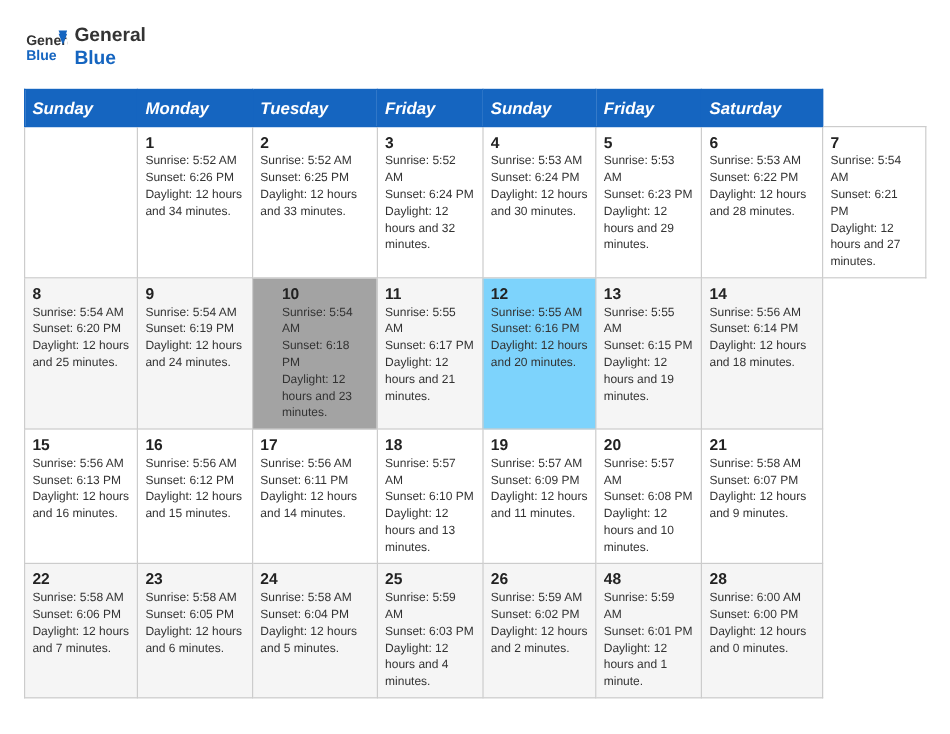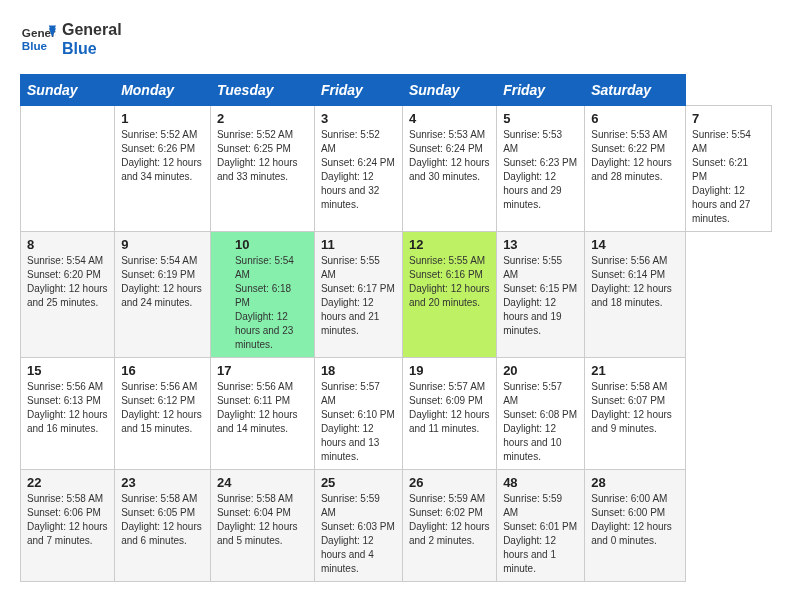--- a/index.html
+++ b/index.html
@@ -146,29 +146,29 @@
       </tr>
       <tr>
         <td style="background: rgb(245, 245, 245);">
           <span class="day-number">8</span>
           <span class="cell-text">Sunrise: 5:54 AM<br>Sunset: 6:20 PM<br>Daylight: 12 hours and 25 minutes.</span>
         </td>
         <td style="background: rgb(245, 245, 245);">
           <span class="day-number">9</span>
           <span class="cell-text">Sunrise: 5:54 AM<br>Sunset: 6:19 PM<br>Daylight: 12 hours and 24 minutes.</span>
         </td>
-        <td style="background: #86efac; padding-left: 24px;">
+        <td style="background: #a3a3a3; padding-left: 24px;">
           <span class="day-number">10</span>
           <span class="cell-text">Sunrise: 5:54 AM<br>Sunset: 6:18 PM<br>Daylight: 12 hours and 23 minutes.</span>
         </td>
         <td style="background: rgb(245, 245, 245); margin-top: 28px;">
           <span class="day-number">11</span>
           <span class="cell-text">Sunrise: 5:55 AM<br>Sunset: 6:17 PM<br>Daylight: 12 hours and 21 minutes.</span>
         </td>
-        <td style="background: #bef264;">
+        <td style="background: #7dd3fc;">
           <span class="day-number">12</span>
           <span class="cell-text">Sunrise: 5:55 AM<br>Sunset: 6:16 PM<br>Daylight: 12 hours and 20 minutes.</span>
         </td>
         <td style="background: rgb(245, 245, 245); margin-left: 28px;">
           <span class="day-number">13</span>
           <span class="cell-text">Sunrise: 5:55 AM<br>Sunset: 6:15 PM<br>Daylight: 12 hours and 19 minutes.</span>
         </td>
         <td style="background: rgb(245, 245, 245); margin-left: 20px;">
           <span class="day-number">14</span>
           <span class="cell-text">Sunrise: 5:56 AM<br>Sunset: 6:14 PM<br>Daylight: 12 hours and 18 minutes.</span>

